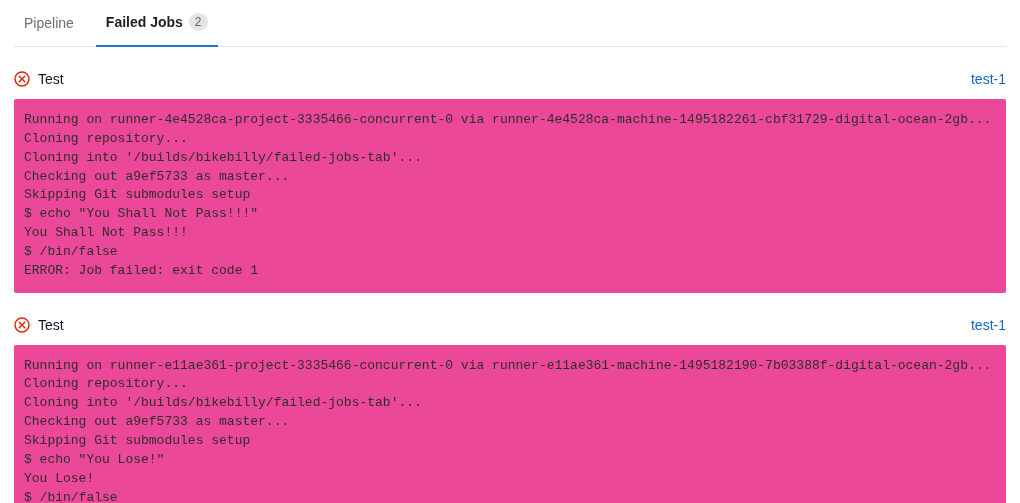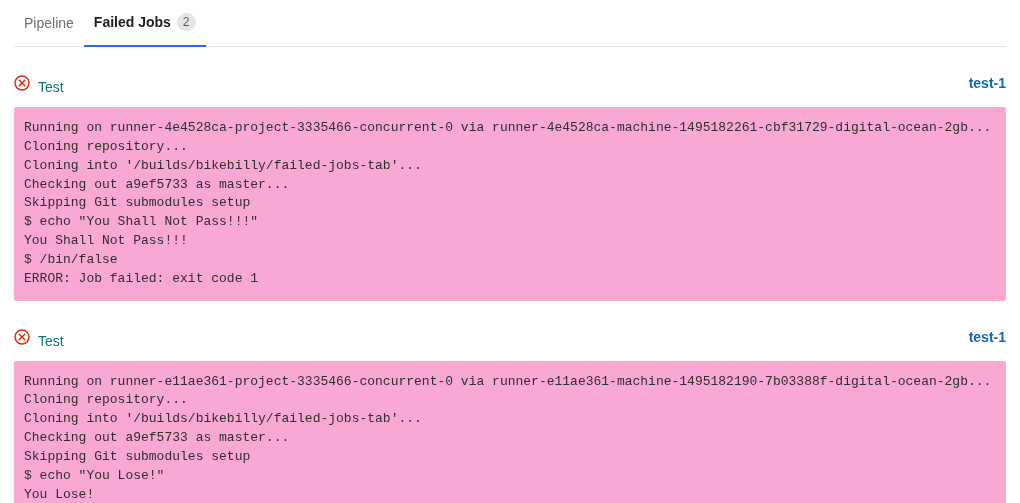--- a/index.html
+++ b/index.html
@@ -7,21 +7,21 @@
       font-family: -apple-system, BlinkMacSystemFont, "Segoe UI", Helvetica, Arial, sans-serif;
       font-size: 14px;
       color: #2e2e2e;
       background: #fff;
       padding: 0 14px;
     }
 
     .tabs {
       display: flex;
       border-bottom: 1px solid #e5e5e5;
-      gap: 0;
+      gap: 12px;
     }
     .tab {
       padding: 12px 10px 14px;
       color: #707070;
       cursor: pointer;
       display: flex;
       align-items: center;
       gap: 6px;
       position: relative;
       bottom: -1px;
@@ -64,30 +64,29 @@
       width: 16px;
       height: 16px;
       display: inline-flex;
       align-items: center;
       justify-content: center;
       flex-shrink: 0;
     }
     .status-icon svg { display: block; }
     .stage-name {
       font-size: 14px;
-      color: #0f766e;
-      margin-top: 8px;
+      color: #0f172a;
     }
     .job-link {
-      font-weight: 700;
+      font-weight: 400;
       color: #1068bf;
       cursor: pointer;
     }
     .log-block {
-      background: #f9a8d4;
+      background: #ec4899;
       border-radius: 2px;
       padding: 12px 10px;
       font-family: "Menlo", "Consolas", "Liberation Mono", monospace;
       font-size: 13px;
       line-height: 1.45;
       white-space: pre;
       overflow-x: auto;
       color: #2e2e2e;
     }
   </style>

